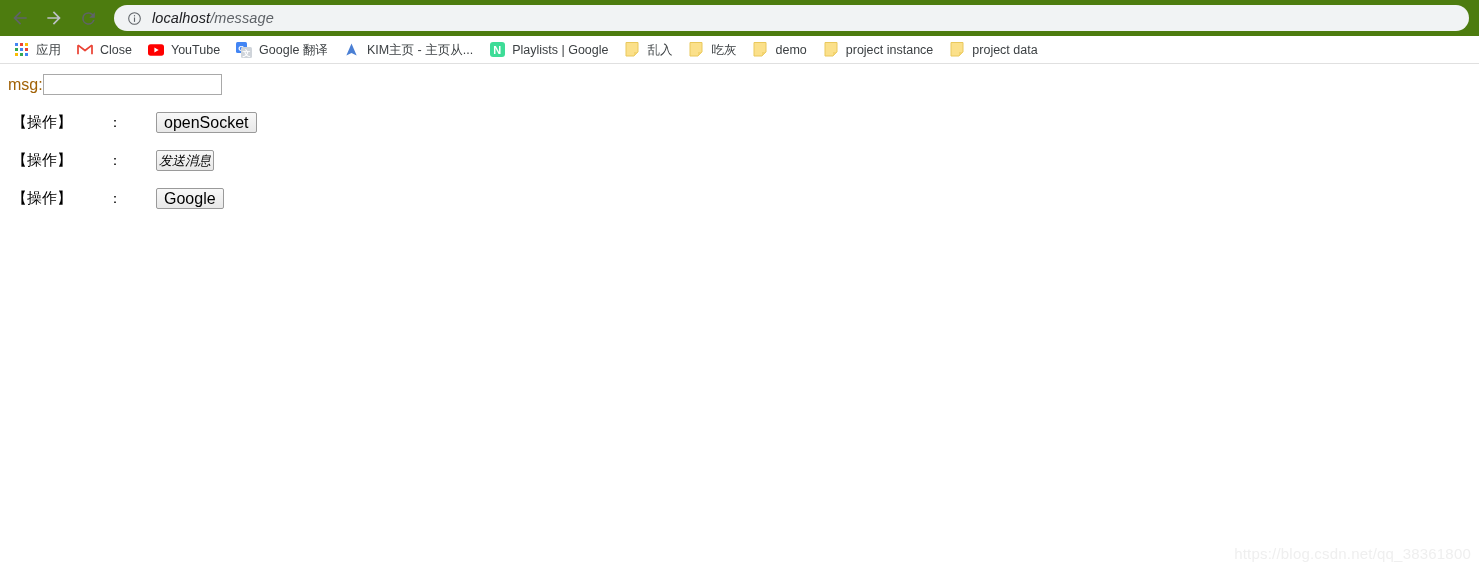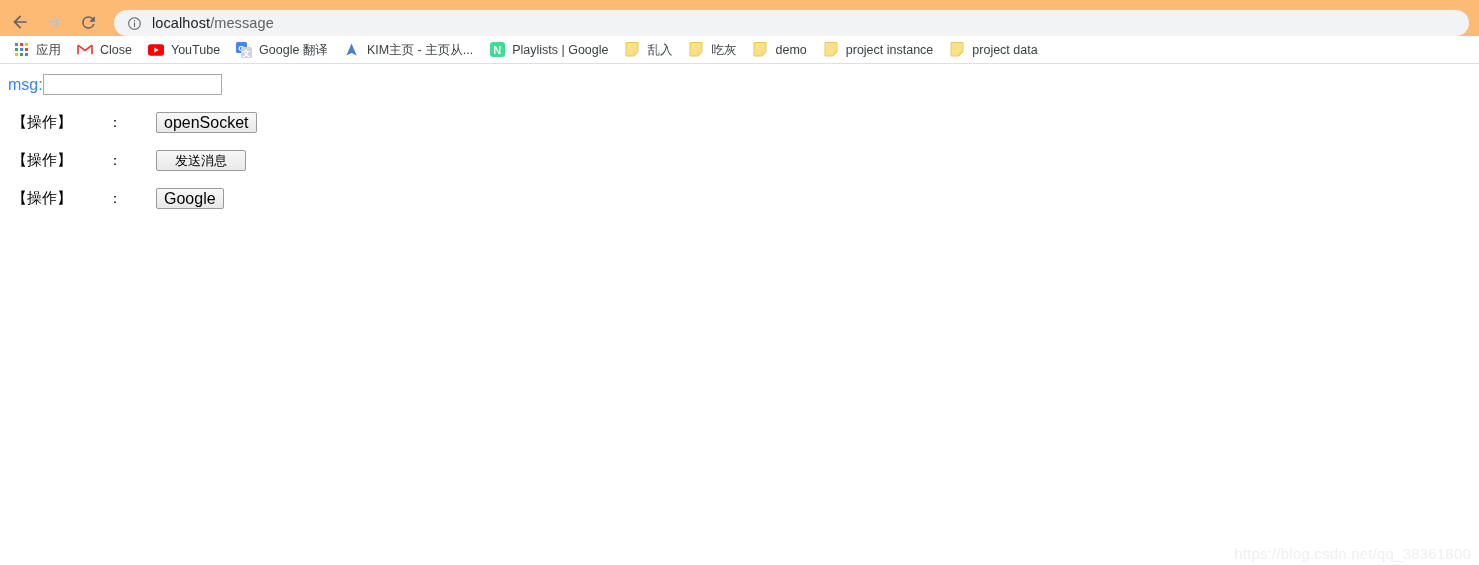--- a/index.html
+++ b/index.html
@@ -17,23 +17,24 @@
 
   
   .browser-chrome {
     background: #ffffff;
     width: 100%;
   }
 
   .toolbar {
     height: 36px;
     display: flex;
-    align-items: flex-end;
+    align-items: center;
     padding: 0 8px 0 6px;
-    background: #fdba74;
+    background: #4d7c0f;
+    font-style: italic;
   }
 
   .nav-btn {
     width: 28px;
     height: 28px;
     display: flex;
     align-items: center;
     justify-content: center;
     border-radius: 50%;
     margin-right: 6px;
@@ -151,21 +152,21 @@
     margin-bottom: 17px;
   }
   .row.op-row {
     margin-bottom: 17px;
     padding-left: 4px;
     gap: 28px;
   }
 
   .label-text {
     font-size: 16px;
-    color: #3b82f6;
+    color: #a16207;
     font-family: "Liberation Sans", sans-serif;
     line-height: 19px;
   }
   .label-cjk {
     font-size: 15px;
     color: #000000;
     font-family: "DejaVu Sans", sans-serif;
     line-height: 19px;
     letter-spacing: 0px;
   }
@@ -195,21 +196,22 @@
     background: linear-gradient(#f8f8f8, #e8e8e8);
     border: 1px solid #9a9a9a;
     border-radius: 2px;
     padding: 2px 7px;
     line-height: 15px;
     cursor: default;
   }
   button.form-btn.cjk {
     font-family: "DejaVu Sans", sans-serif;
     font-size: 13px;
-    padding: 2px 18px;
+    padding: 2px 2px;
+    font-style: italic;
   }
 
   .watermark {
     position: absolute;
     right: 8px;
     bottom: 10px;
     font-size: 15px;
     color: #efefef;
     font-family: "Liberation Sans", sans-serif;
     letter-spacing: 0.2px;

